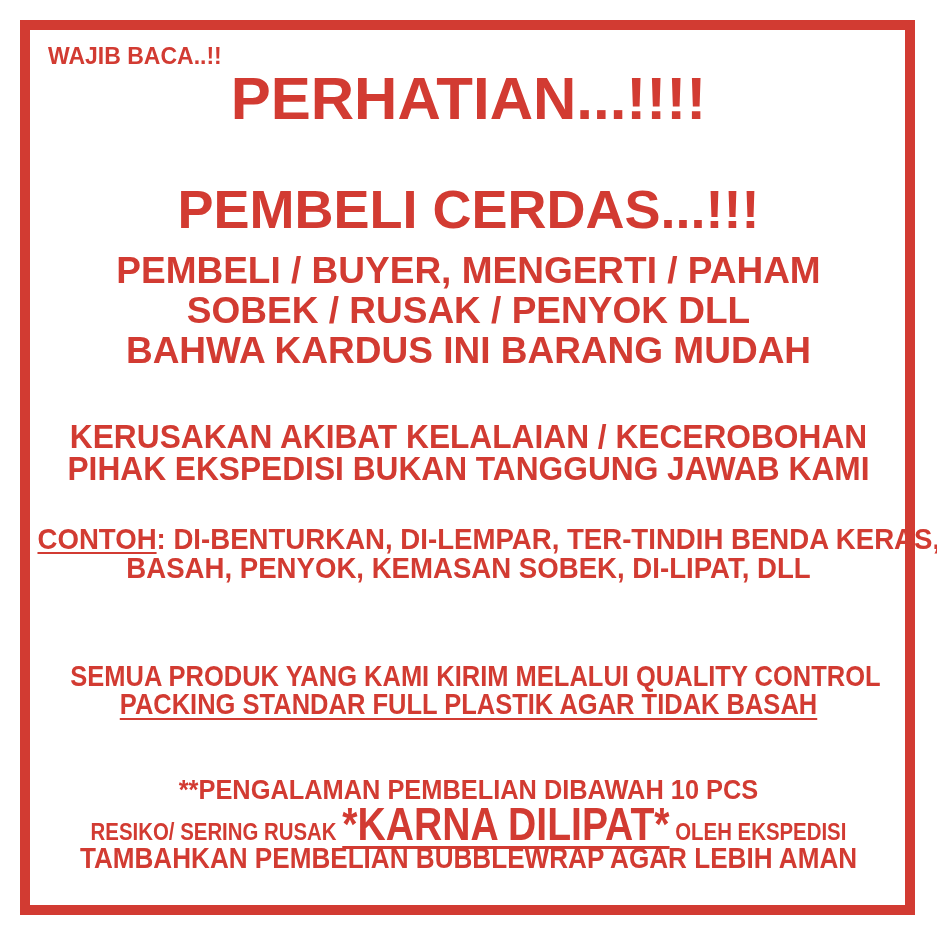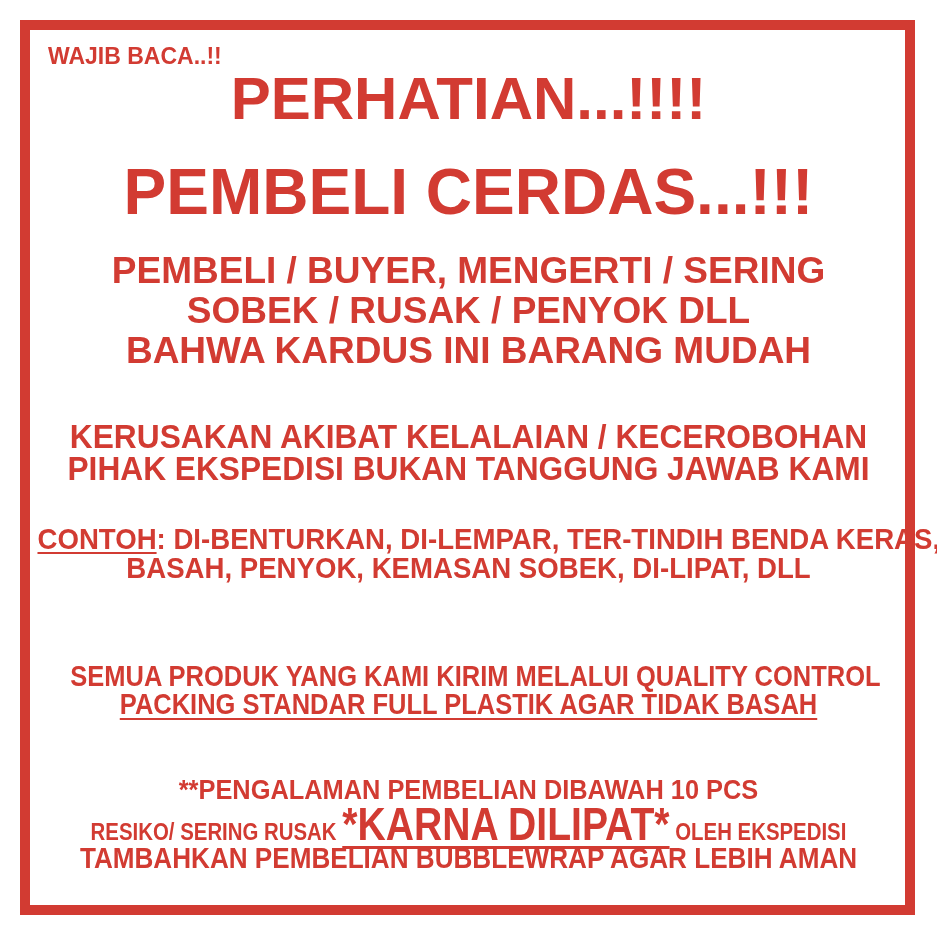--- a/index.html
+++ b/index.html
@@ -19,21 +19,21 @@
     position: absolute;
     left: 20px; top: 20px; right: 22px; bottom: 22px;
     border: 10px solid var(--accent);
   }
   .tline {
     position: absolute; left: 0; right: 0;
     text-align: center; white-space: nowrap; line-height: 1;
   }
   .badge    { position: absolute; top: 43px; left: 48px; font-size: 23px; white-space: nowrap; }
   .h1       { top: 69px;  font-size: 60px; }
-  .h2       { top: 160px; font-size: 64px; }
+  .h2       { top: 182px; font-size: 54px; }
   .statement  { top: 251px; font-size: 37px; line-height: 40px; }
   .disclaimer { top: 421px; font-size: 33px; line-height: 32px; transform: scaleX(0.96); }
   .examples   { top: 524px; font-size: 30px; line-height: 29px; transform: scaleX(0.92); }
   .quality    { top: 662px; font-size: 30px; line-height: 28px; transform: scaleX(0.85); }
   .f1       { top: 777px; font-size: 27px; transform: scaleX(0.94); }
   .f2       { top: 801px; font-size: 24px; line-height: 46px; transform: scaleX(0.85); }
   .f3       { top: 843px; font-size: 30px; line-height: 30px; transform: scaleX(0.87); }
   .u-label {
     text-decoration: underline;
     text-decoration-thickness: 2px;
@@ -57,21 +57,21 @@
 <div class="poster">
   <div class="frame"></div>
 
   <div class="badge">WAJIB BACA..!!</div>
 
   <div class="tline h1">PERHATIAN...!!!!</div>
 
   <div class="tline h2">PEMBELI CERDAS...!!!</div>
 
   <div class="tline statement">
-    <div>PEMBELI / BUYER, MENGERTI / SERING</div>
+    <div>PEMBELI / BUYER, MENGERTI / PAHAM</div>
     <div>SOBEK / RUSAK / PENYOK DLL</div>
     <div>BAHWA KARDUS INI BARANG MUDAH</div>
   </div>
 
   <div class="tline disclaimer">
     <div>KERUSAKAN AKIBAT KELALAIAN / KECEROBOHAN</div>
     <div>PIHAK EKSPEDISI BUKAN TANGGUNG JAWAB KAMI</div>
   </div>
 
   <div class="tline examples">

